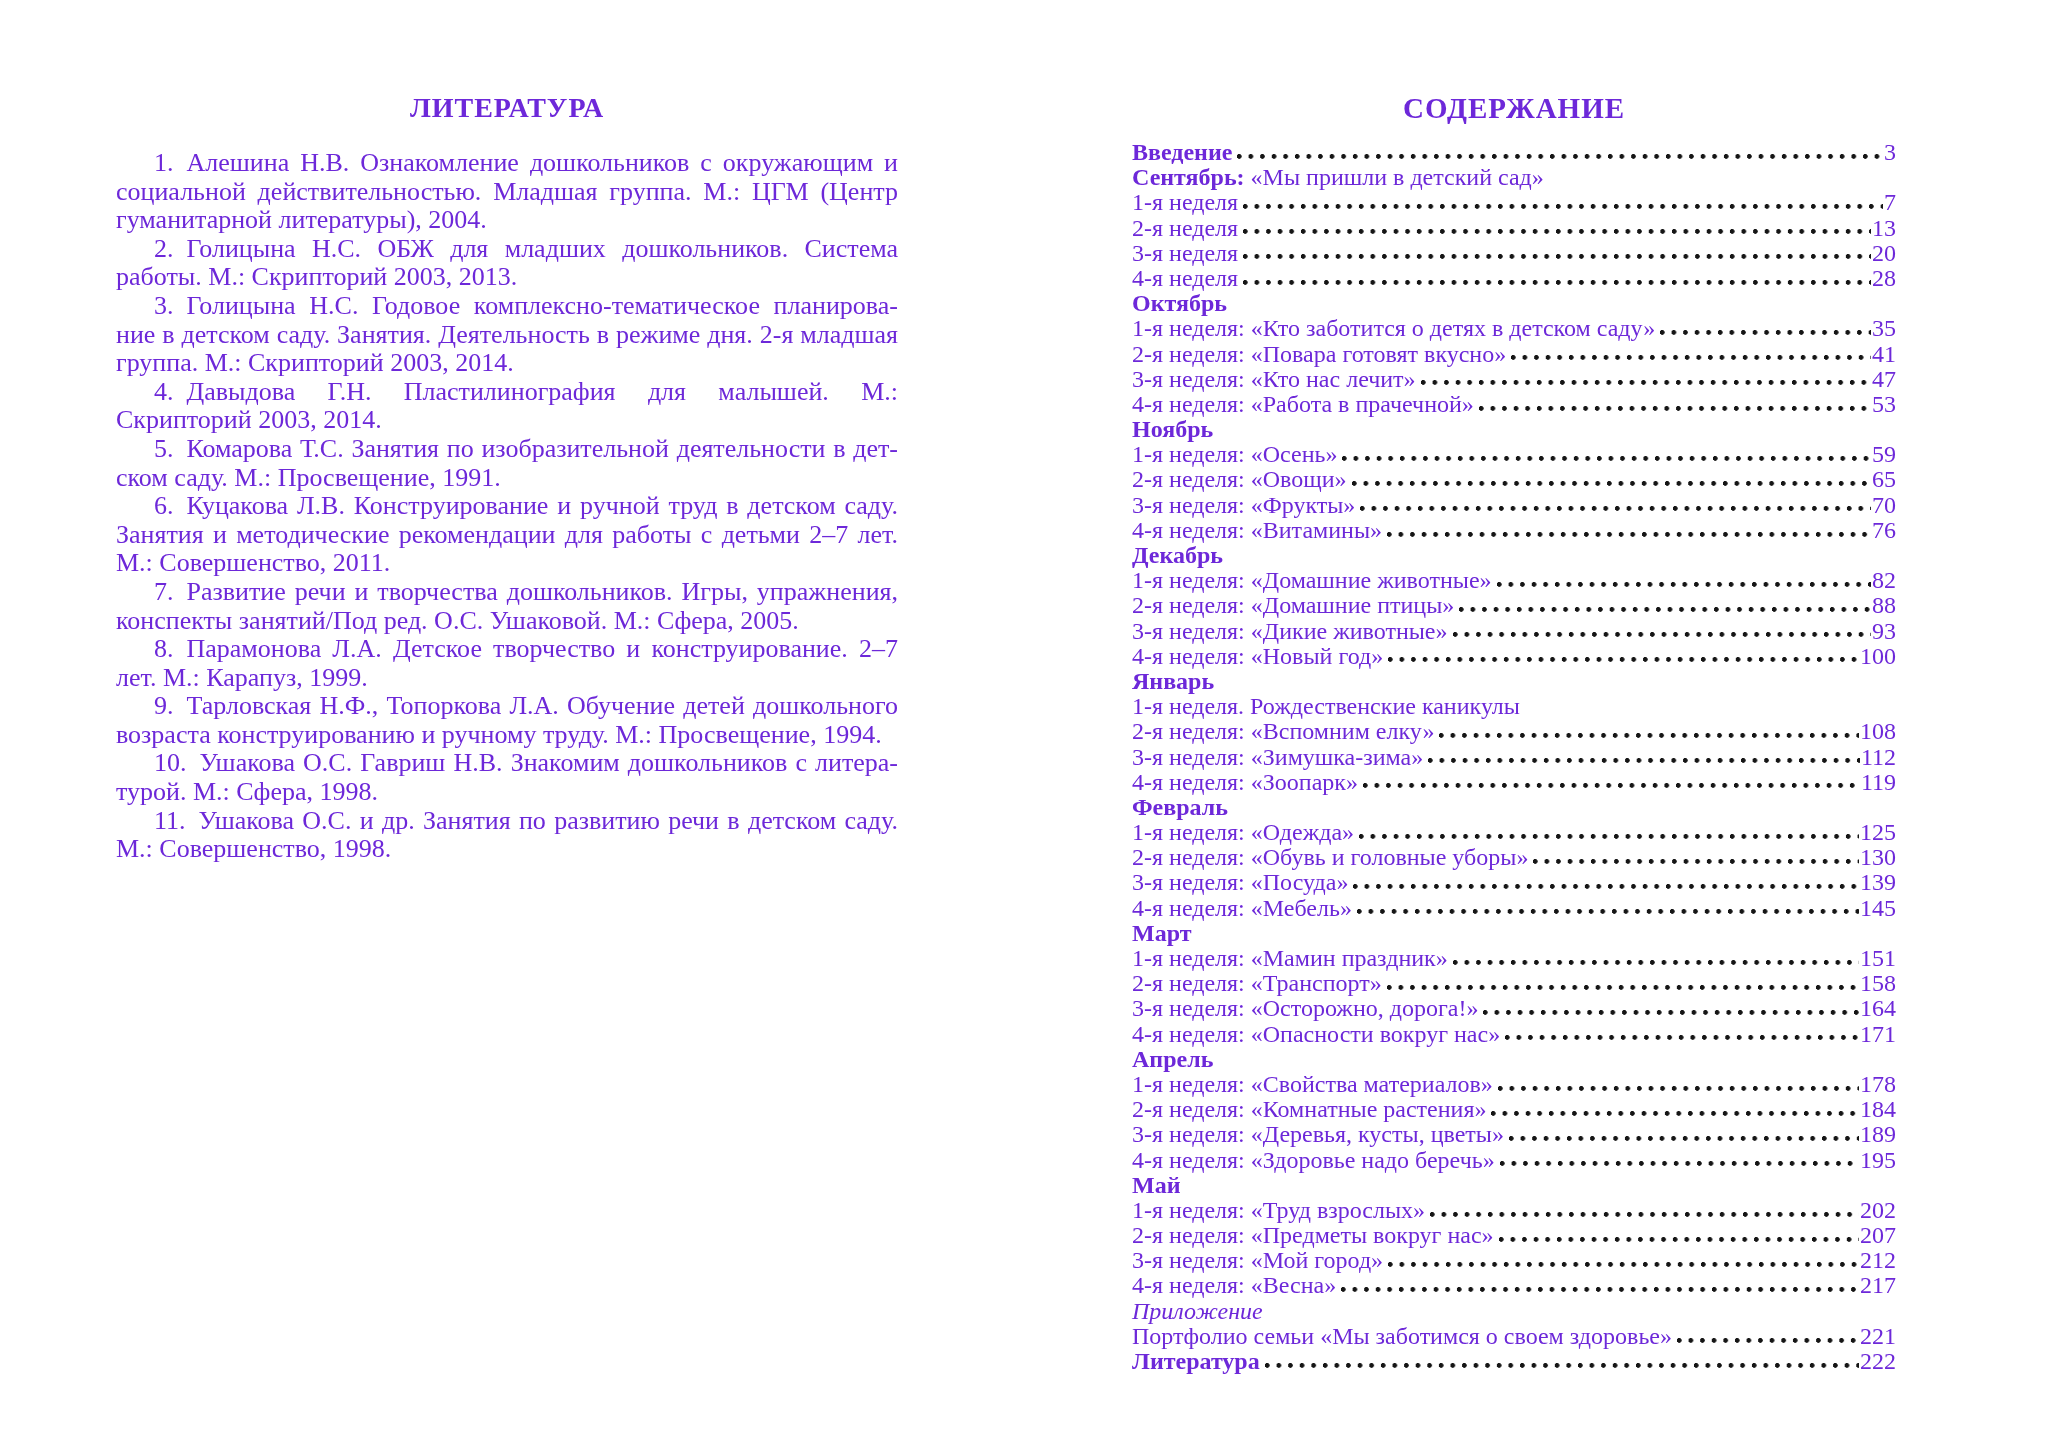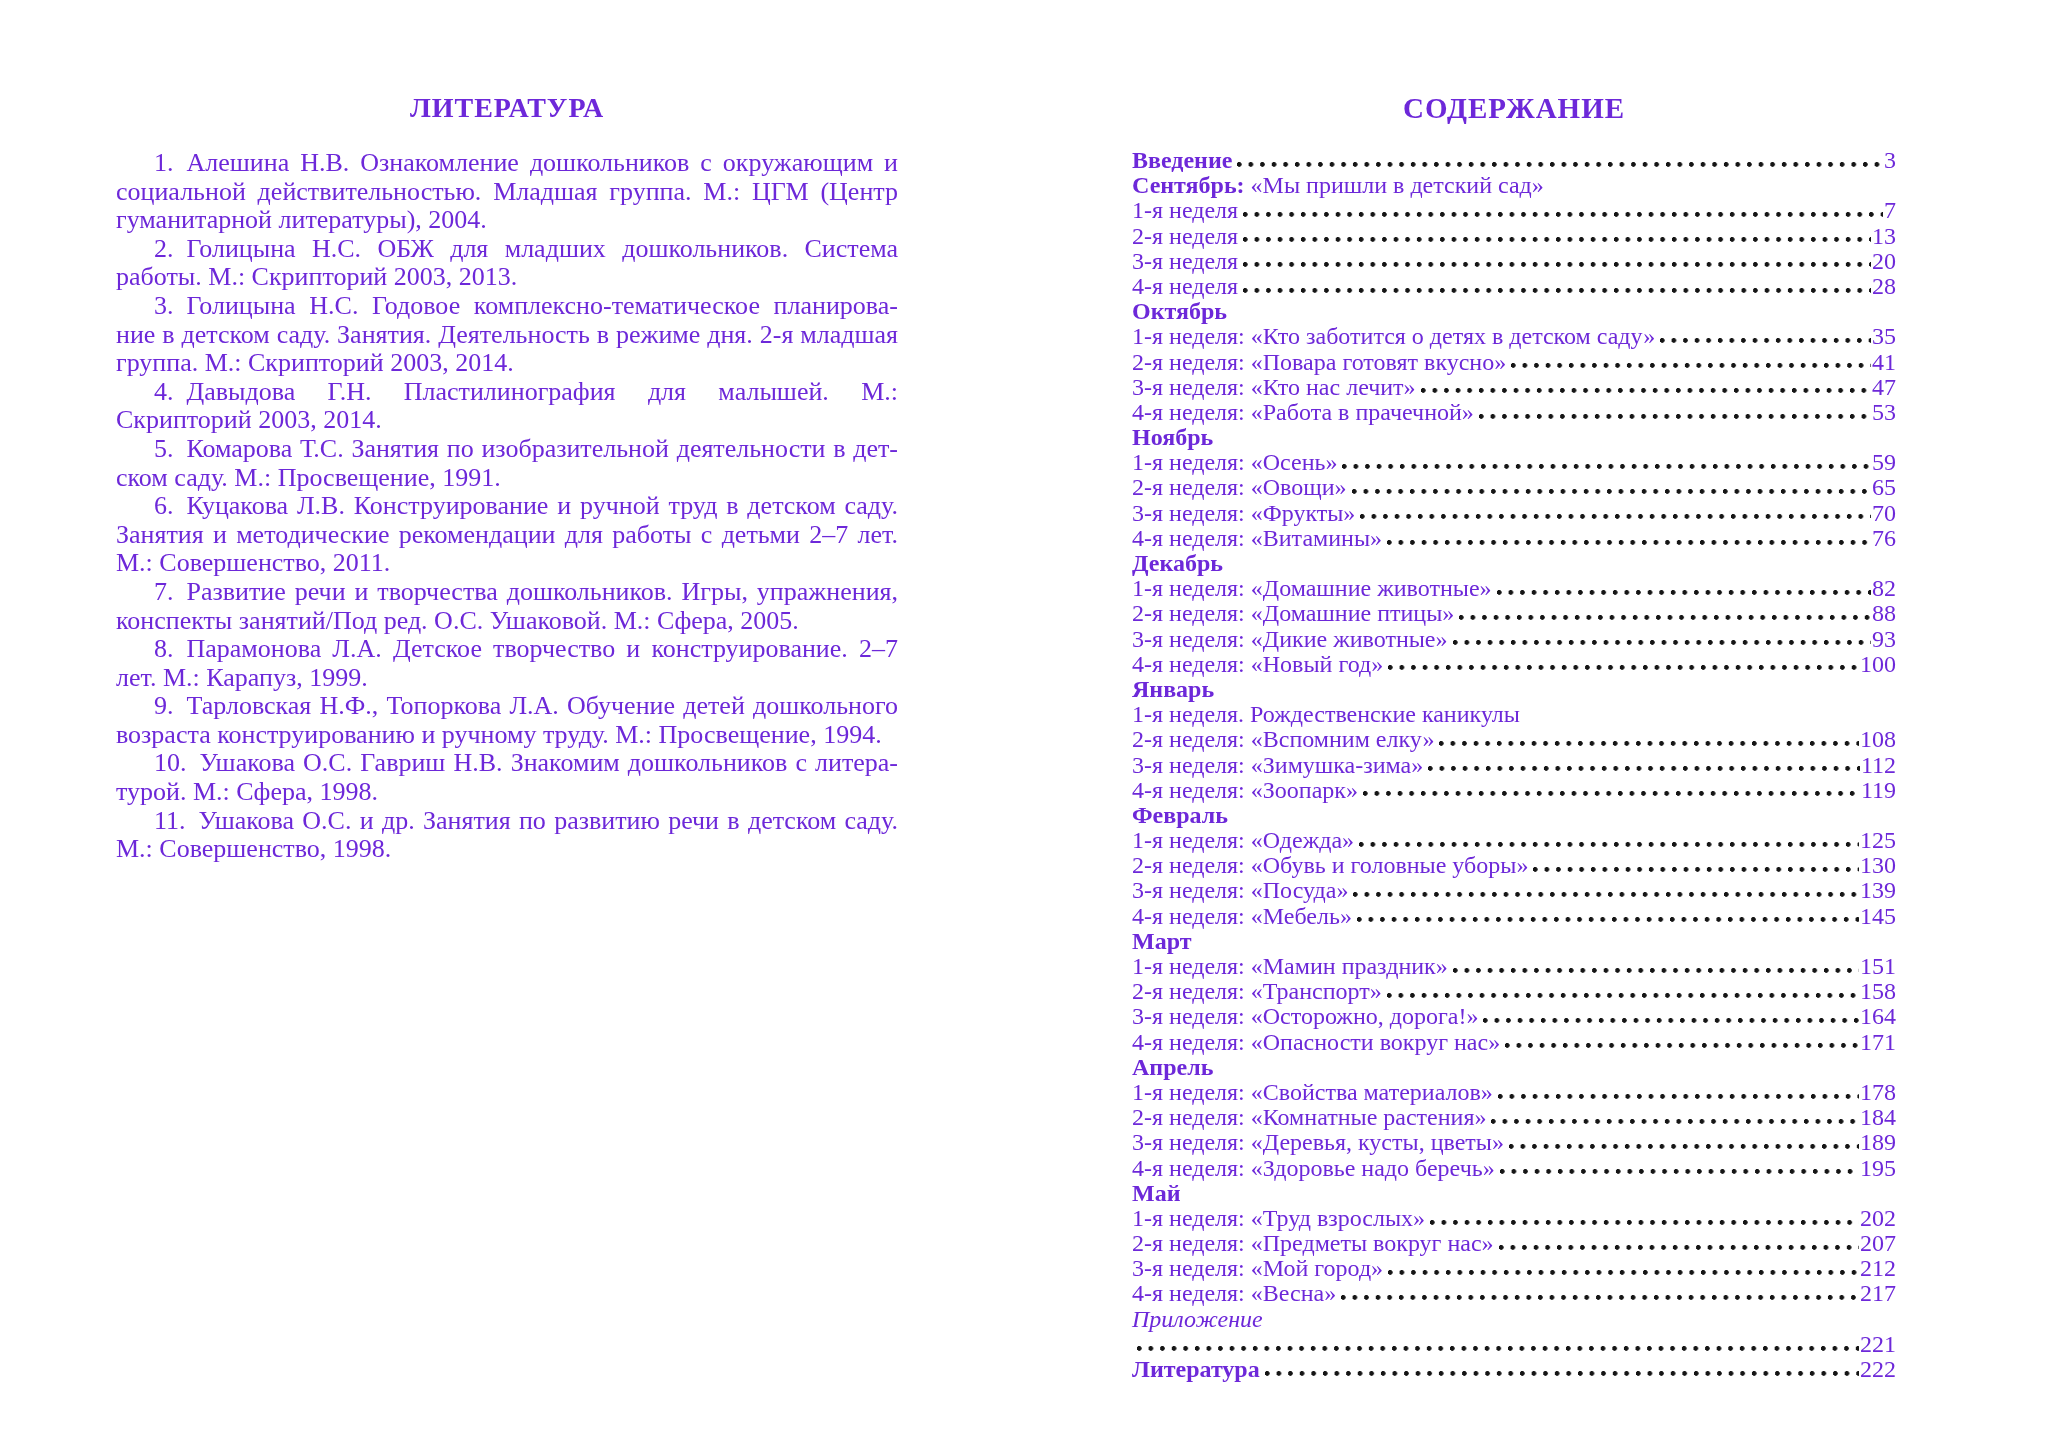--- a/index.html
+++ b/index.html
@@ -21,21 +21,21 @@
 
   .page-title {
     margin: 0;
     text-align: center;
     font-size: 28px;
     font-weight: 700;
     letter-spacing: 1px;
     line-height: 32px;
   }
   .page-left  .page-title { margin-bottom: 25px; }
-  .page-right .page-title { margin-bottom: 24px; font-size: 29px; }
+  .page-right .page-title { margin-bottom: 16px; font-size: 29px; }
 
   
   .bib-list { font-size: 26px; font-family: Liberation Serif, serif; }
   .bib-item {
     margin: 0;
     text-align: justify;
     text-indent: 38px;
     line-height: 28.6px;
     hyphens: manual;
   }
@@ -296,20 +296,21 @@
         </div>
         <div class="toc-row">
           <span>4-я неделя: «Весна»</span>
           <span class="leader"></span>
           <span class="pagenum">217</span>
         </div>
         <div class="toc-row">
           <span class="i">Приложение</span>
         </div>
         <div class="toc-row">
+          <span>Портфолио семьи «Мы заботимся о своем здоровье»</span>
           <span class="leader"></span>
           <span class="pagenum">221</span>
         </div>
         <div class="toc-row">
           <span class="b">Литература</span>
           <span class="leader"></span>
           <span class="pagenum">222</span>
         </div>
       </div>
   </section>

